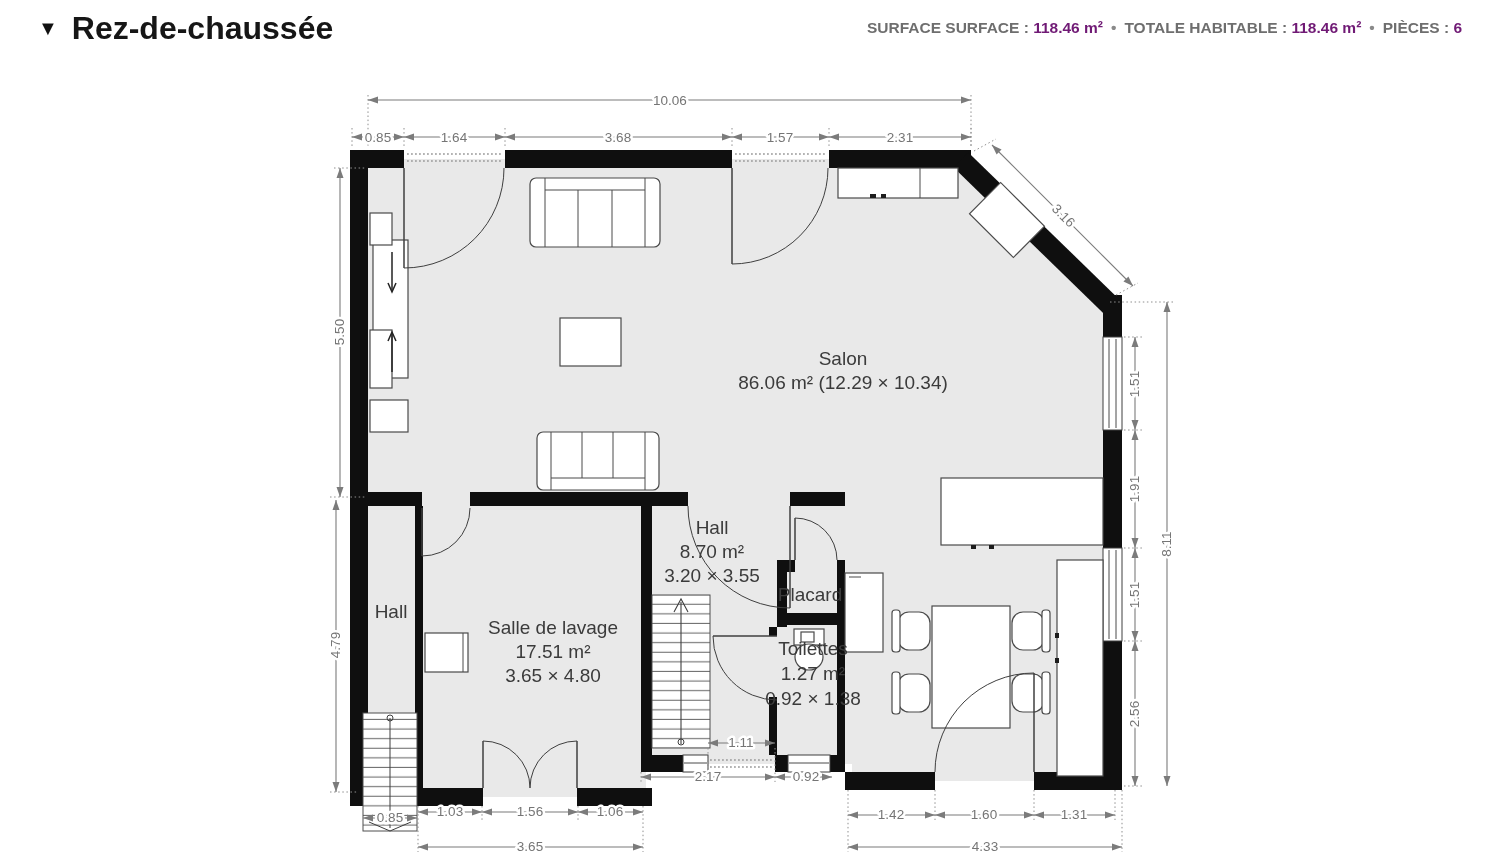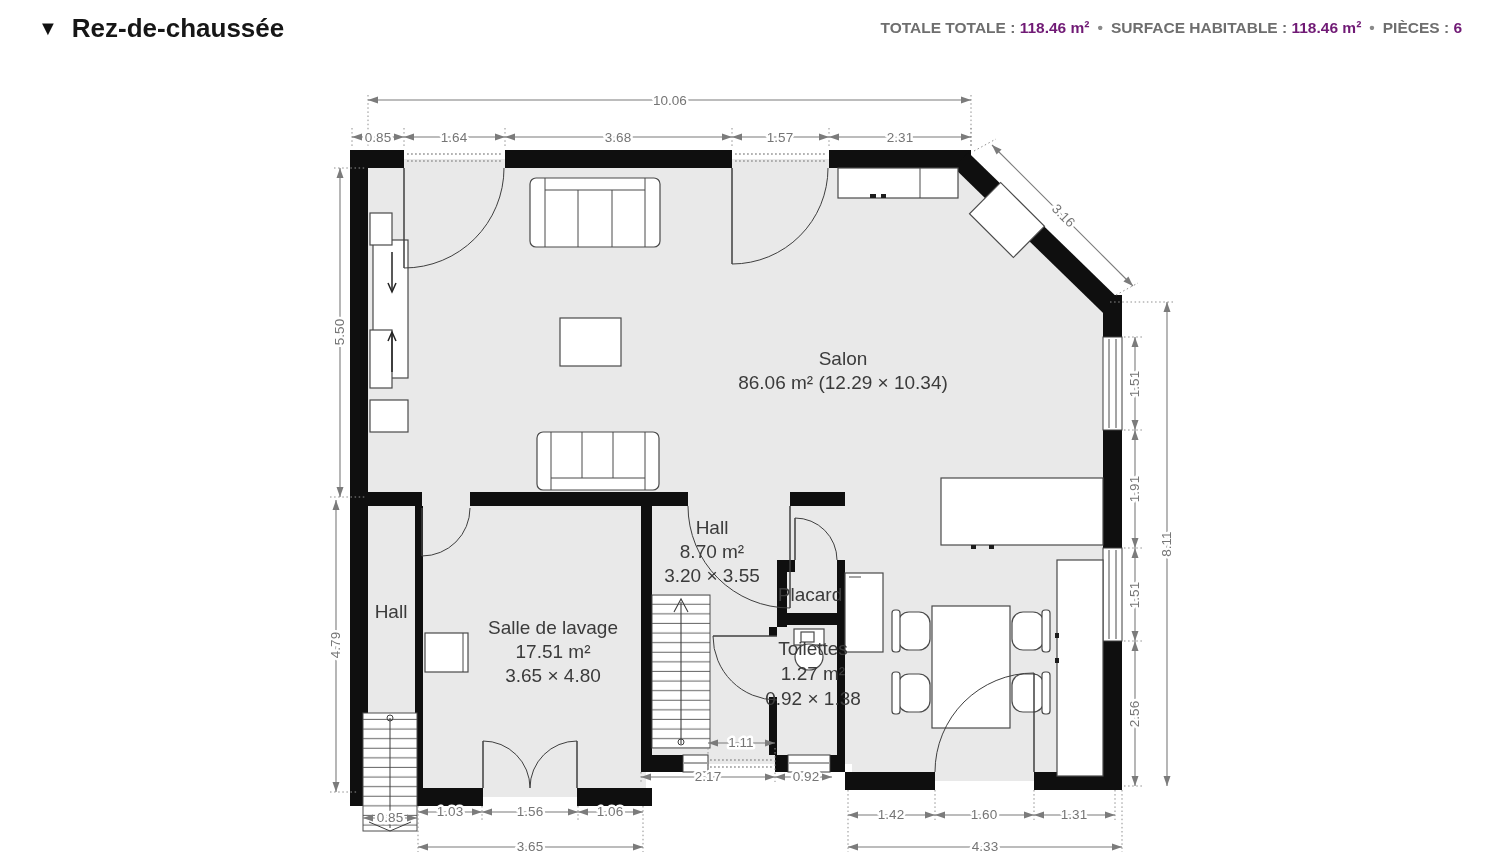--- a/index.html
+++ b/index.html
@@ -2,21 +2,21 @@
 <html><head>
 <meta charset="utf-8">
 <style>
   html,body{margin:0;padding:0;background:#fff;width:1500px;height:867px;overflow:hidden;
     font-family:"Liberation Sans","DejaVu Sans",sans-serif;}
   .page{position:relative;width:1500px;height:867px;background:#fff;}
   .header{position:absolute;top:0;left:0;width:1500px;height:56px;display:flex;
     align-items:center;justify-content:space-between;box-sizing:border-box;padding:0 38px;}
   .title-wrap{display:flex;align-items:center;gap:14px;}
   .tri{font-size:20px;color:#111;line-height:1;cursor:pointer;}
-  h1.title{font-size:26px;font-weight:700;color:#161616;margin:0;letter-spacing:0;}
+  h1.title{font-size:32px;font-weight:700;color:#161616;margin:0;letter-spacing:0;}
   .stats{font-size:15.5px;font-weight:700;color:#6e6e6e;display:flex;align-items:center;gap:8px;white-space:nowrap;}
   .stats .val{color:#701a75;font-weight:700;}
   .stats .sep{color:#8a8a8a;}
   svg text{font-family:"Liberation Sans","DejaVu Sans",sans-serif;}
   .dim{stroke:#7b7b7b;stroke-width:1.1;fill:none;}
   .ext{stroke:#8f8f8f;stroke-width:1;stroke-dasharray:1.5 2.6;fill:none;}
   .hatch{stroke:#9a9a9a;stroke-width:1.6;stroke-dasharray:1.8 2.2;fill:none;}
   .dimt{font-size:13.5px;fill:#757575;text-anchor:middle;paint-order:stroke;stroke:#ffffff;stroke-width:5px;stroke-linejoin:round;}
   .roomt{font-size:19px;fill:#3b3b3b;text-anchor:middle;}
   .wall{fill:#0f0f0f;stroke:none;}
@@ -31,23 +31,23 @@
 <body>
 
 <div class="page">
 
   <div class="header">
     <div class="title-wrap">
       <span class="tri">▼</span>
       <h1 class="title">Rez-de-chaussée</h1>
     </div>
     <div class="stats">
-      <span><span class="lbl">TOTALE TOTALE :</span> <span class="val">118.46 m²</span></span>
+      <span><span class="lbl">SURFACE SURFACE :</span> <span class="val">118.46 m²</span></span>
       <span class="sep">•</span>
-      <span><span class="lbl">SURFACE HABITABLE :</span> <span class="val">118.46 m²</span></span>
+      <span><span class="lbl">TOTALE HABITABLE :</span> <span class="val">118.46 m²</span></span>
       <span class="sep">•</span>
       <span><span class="lbl">PIÈCES :</span> <span class="val">6</span></span>
     </div>
   </div>
 
   <svg width="1500" height="811" viewBox="0 56 1500 811" style="position:absolute;top:56px;left:0;">
     <defs>
       <marker id="ae" markerWidth="11" markerHeight="9" refX="10" refY="4.5" orient="auto" markerUnits="userSpaceOnUse">
         <path d="M0,1 L10,4.5 L0,8 Z" fill="#7b7b7b"></path>
       </marker>

